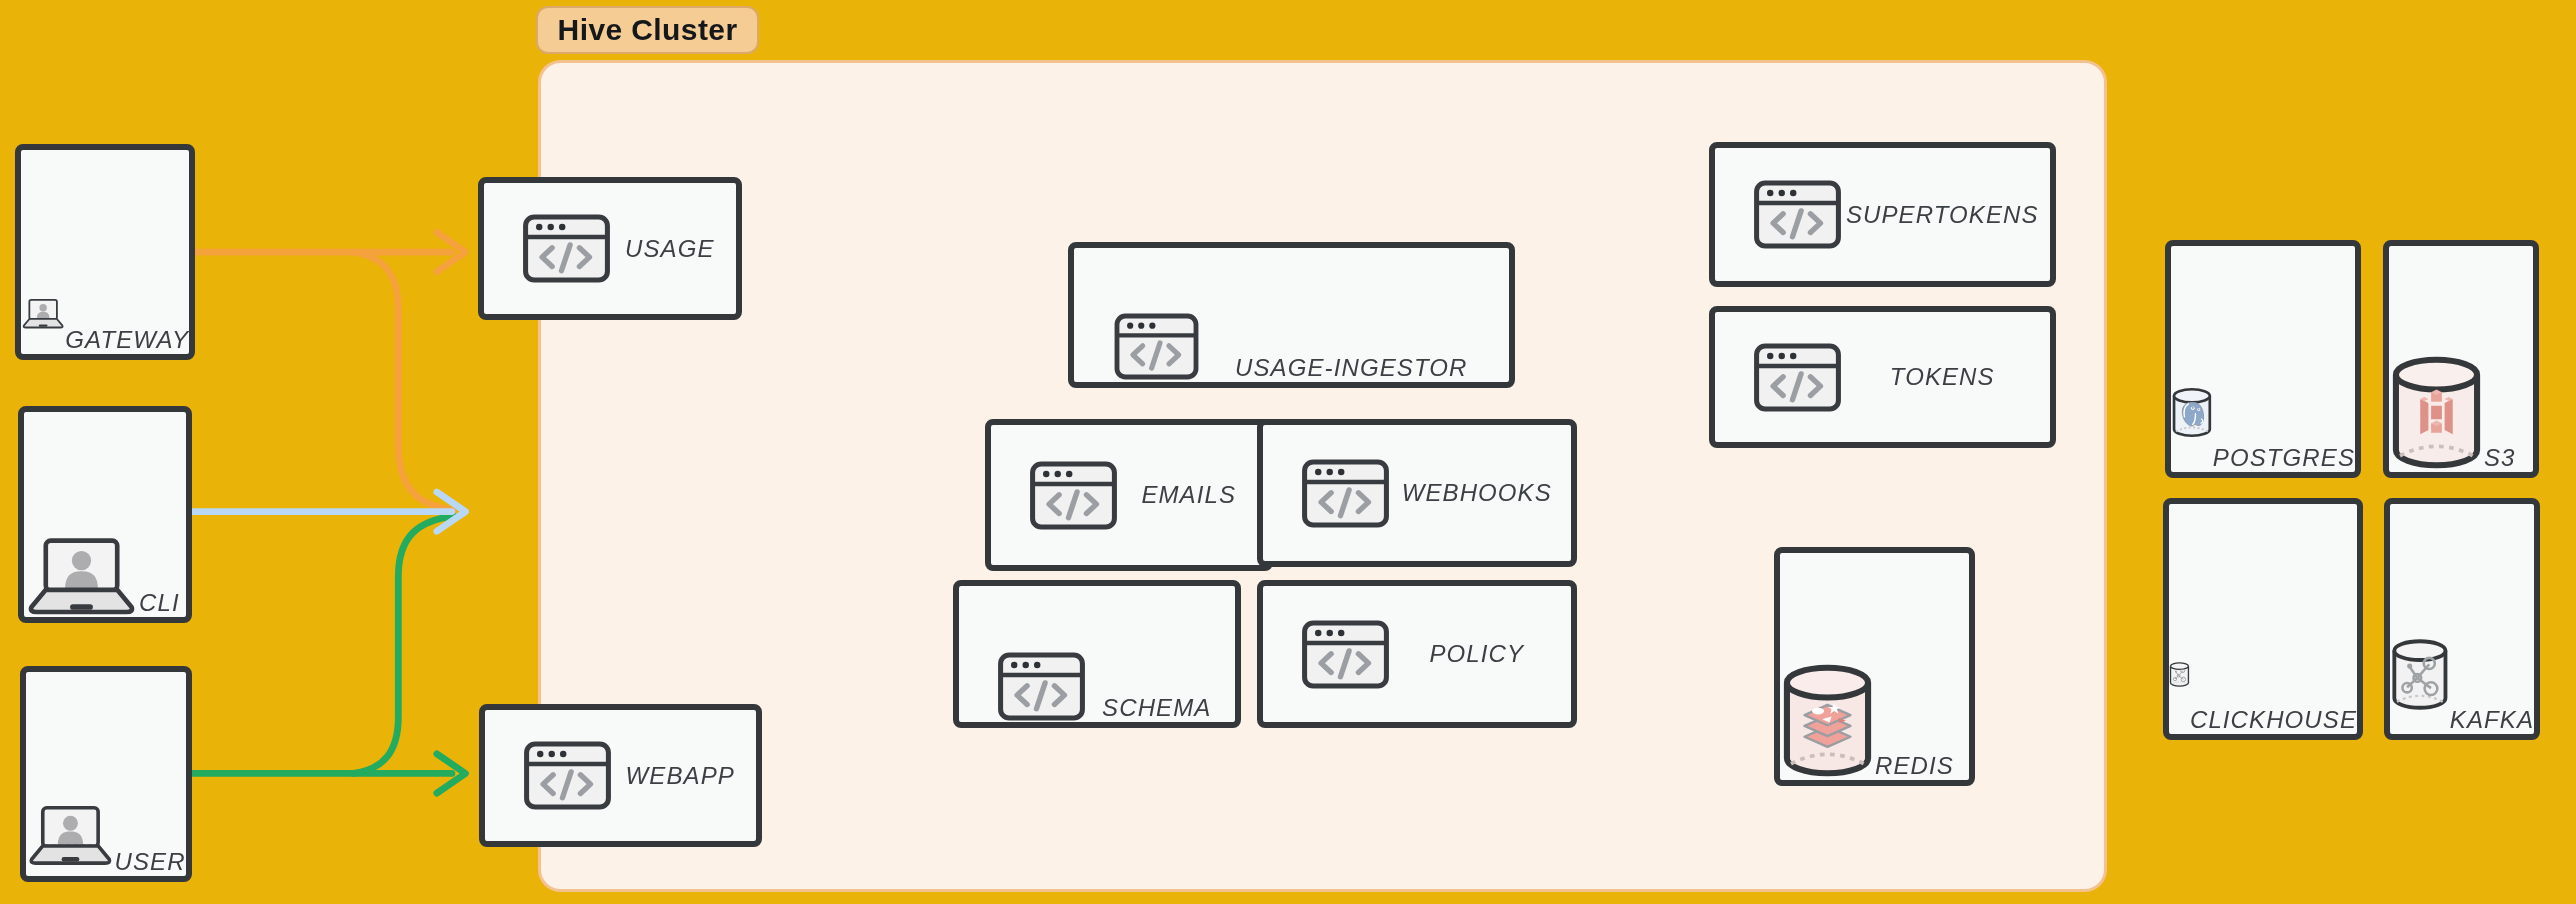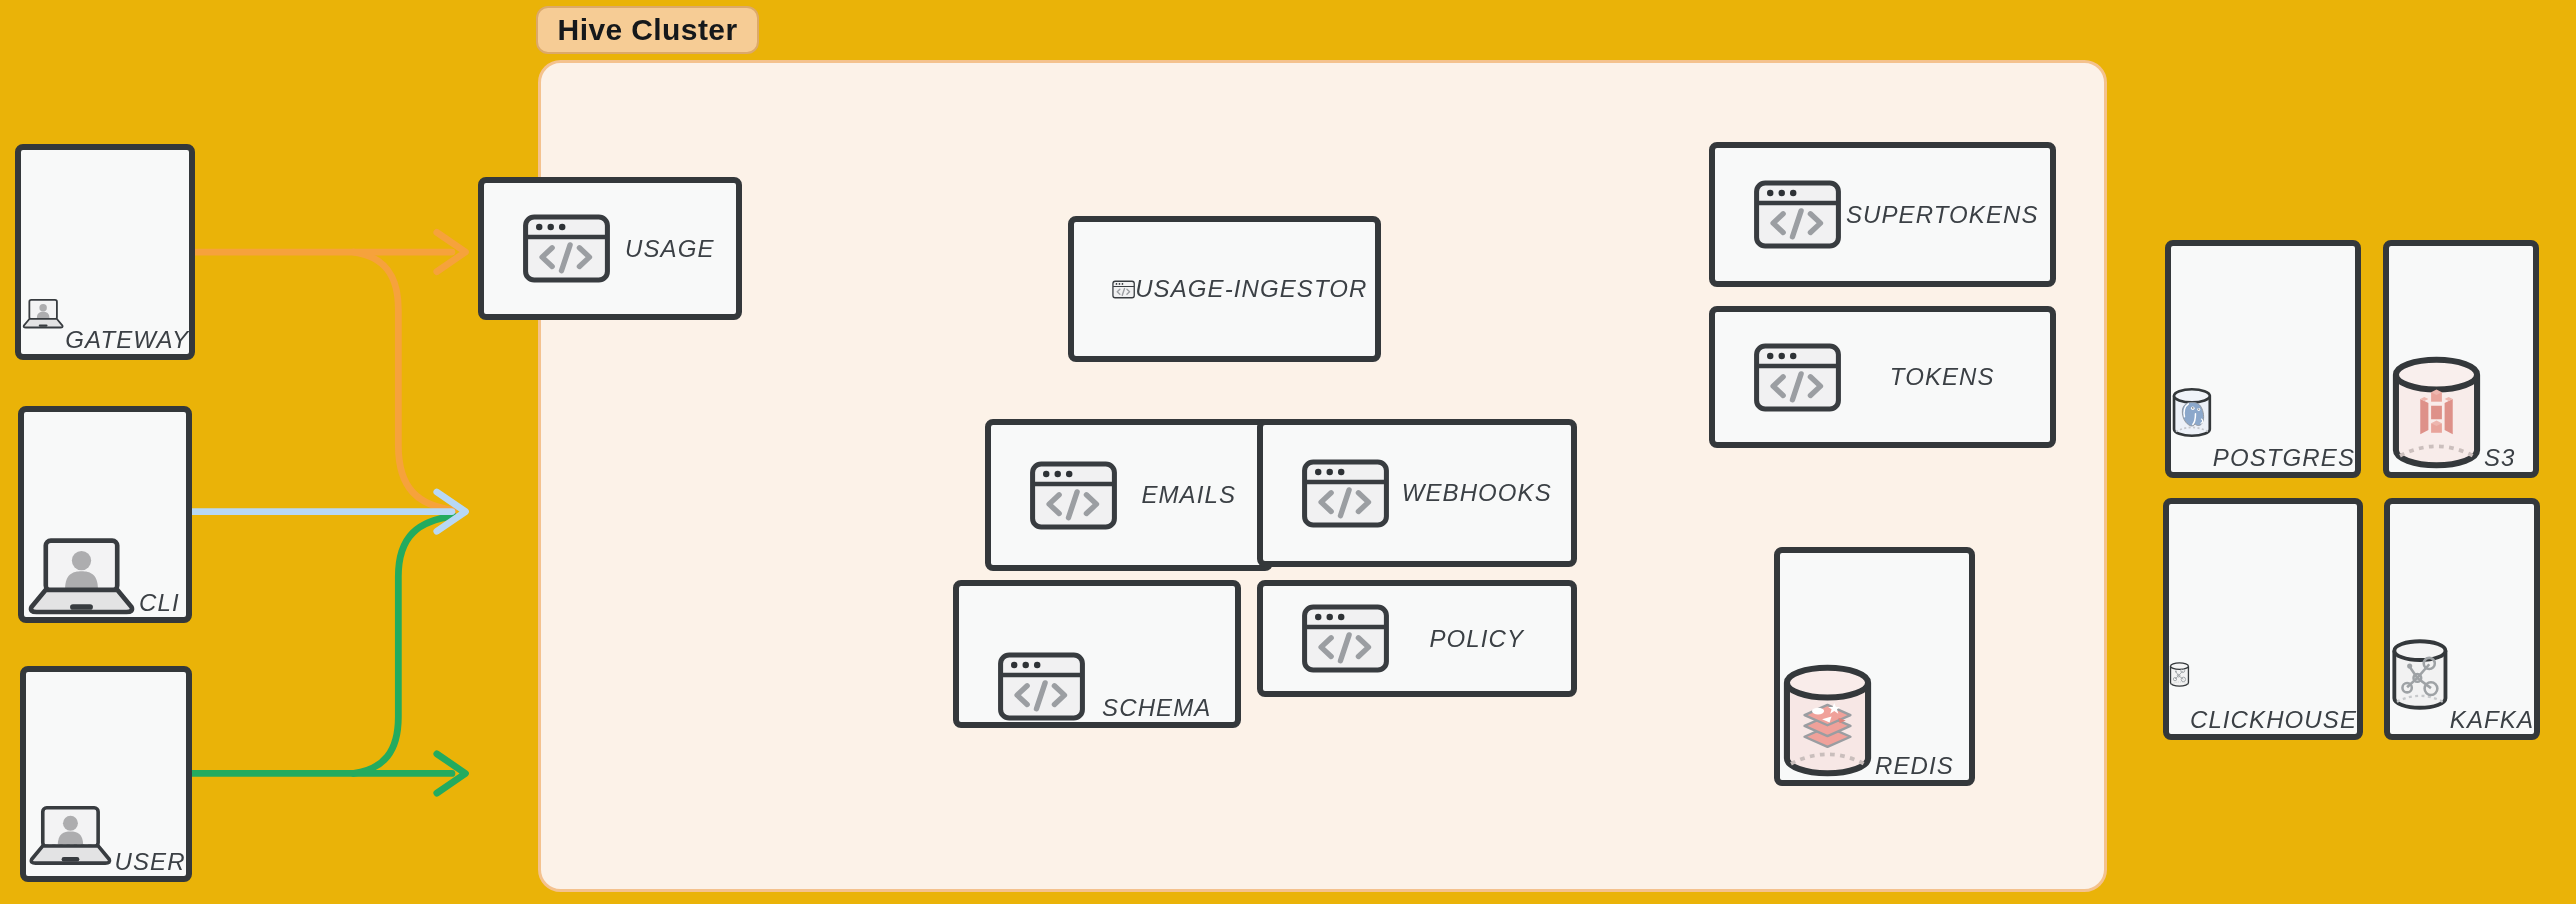--- a/index.html
+++ b/index.html
@@ -166,21 +166,27 @@
       </svg>
     <div class="node-label">USER</div>
   </div>
 
   <div class="node service" style="left:478px;top:177px;width:264px;height:143px;">
     <svg width="89" height="71" viewBox="0 0 118 94">
         <use href="#sym-browser"></use>
       </svg>
     <div class="node-label">USAGE</div>
   </div>
-  <div class="node service" style="left:1068px;top:216px;width:313px;height:146px;">
+  <div class="node service" style="left:479px;top:704px;width:283px;height:143px;">
+    <svg width="89" height="71" viewBox="0 0 118 94">
+        <use href="#sym-browser"></use>
+      </svg>
+    <div class="node-label">WEBAPP</div>
+  </div>
+  <div class="node service" style="left:1068px;top:242px;width:447px;height:146px;align-items:flex-end;">
     <svg width="89" height="71" viewBox="0 0 113.766 94">
         <use href="#sym-browser"></use>
       </svg>
     <div class="node-label">USAGE-INGESTOR</div>
   </div>
   <div class="node service" style="left:985px;top:419px;width:288px;height:152px;">
     <svg width="89" height="71" viewBox="0 0 118 94">
         <use href="#sym-browser"></use>
       </svg>
     <div class="node-label">EMAILS</div>
@@ -190,21 +196,21 @@
         <use href="#sym-browser"></use>
       </svg>
     <div class="node-label">WEBHOOKS</div>
   </div>
   <div class="node service" style="left:953px;top:580px;width:288px;height:148px;align-items:flex-end;">
     <svg width="89" height="71" viewBox="0 0 118 94">
         <use href="#sym-browser"></use>
       </svg>
     <div class="node-label">SCHEMA</div>
   </div>
-  <div class="node service" style="left:1257px;top:580px;width:320px;height:117px;">
+  <div class="node service" style="left:1257px;top:580px;width:320px;height:148px;">
     <svg width="89" height="71" viewBox="0 0 118 94">
         <use href="#sym-browser"></use>
       </svg>
     <div class="node-label">POLICY</div>
   </div>
   <div class="node service" style="left:1709px;top:142px;width:347px;height:145px;">
     <svg width="89" height="71" viewBox="0 0 118 94">
         <use href="#sym-browser"></use>
       </svg>
     <div class="node-label">SUPERTOKENS</div>

